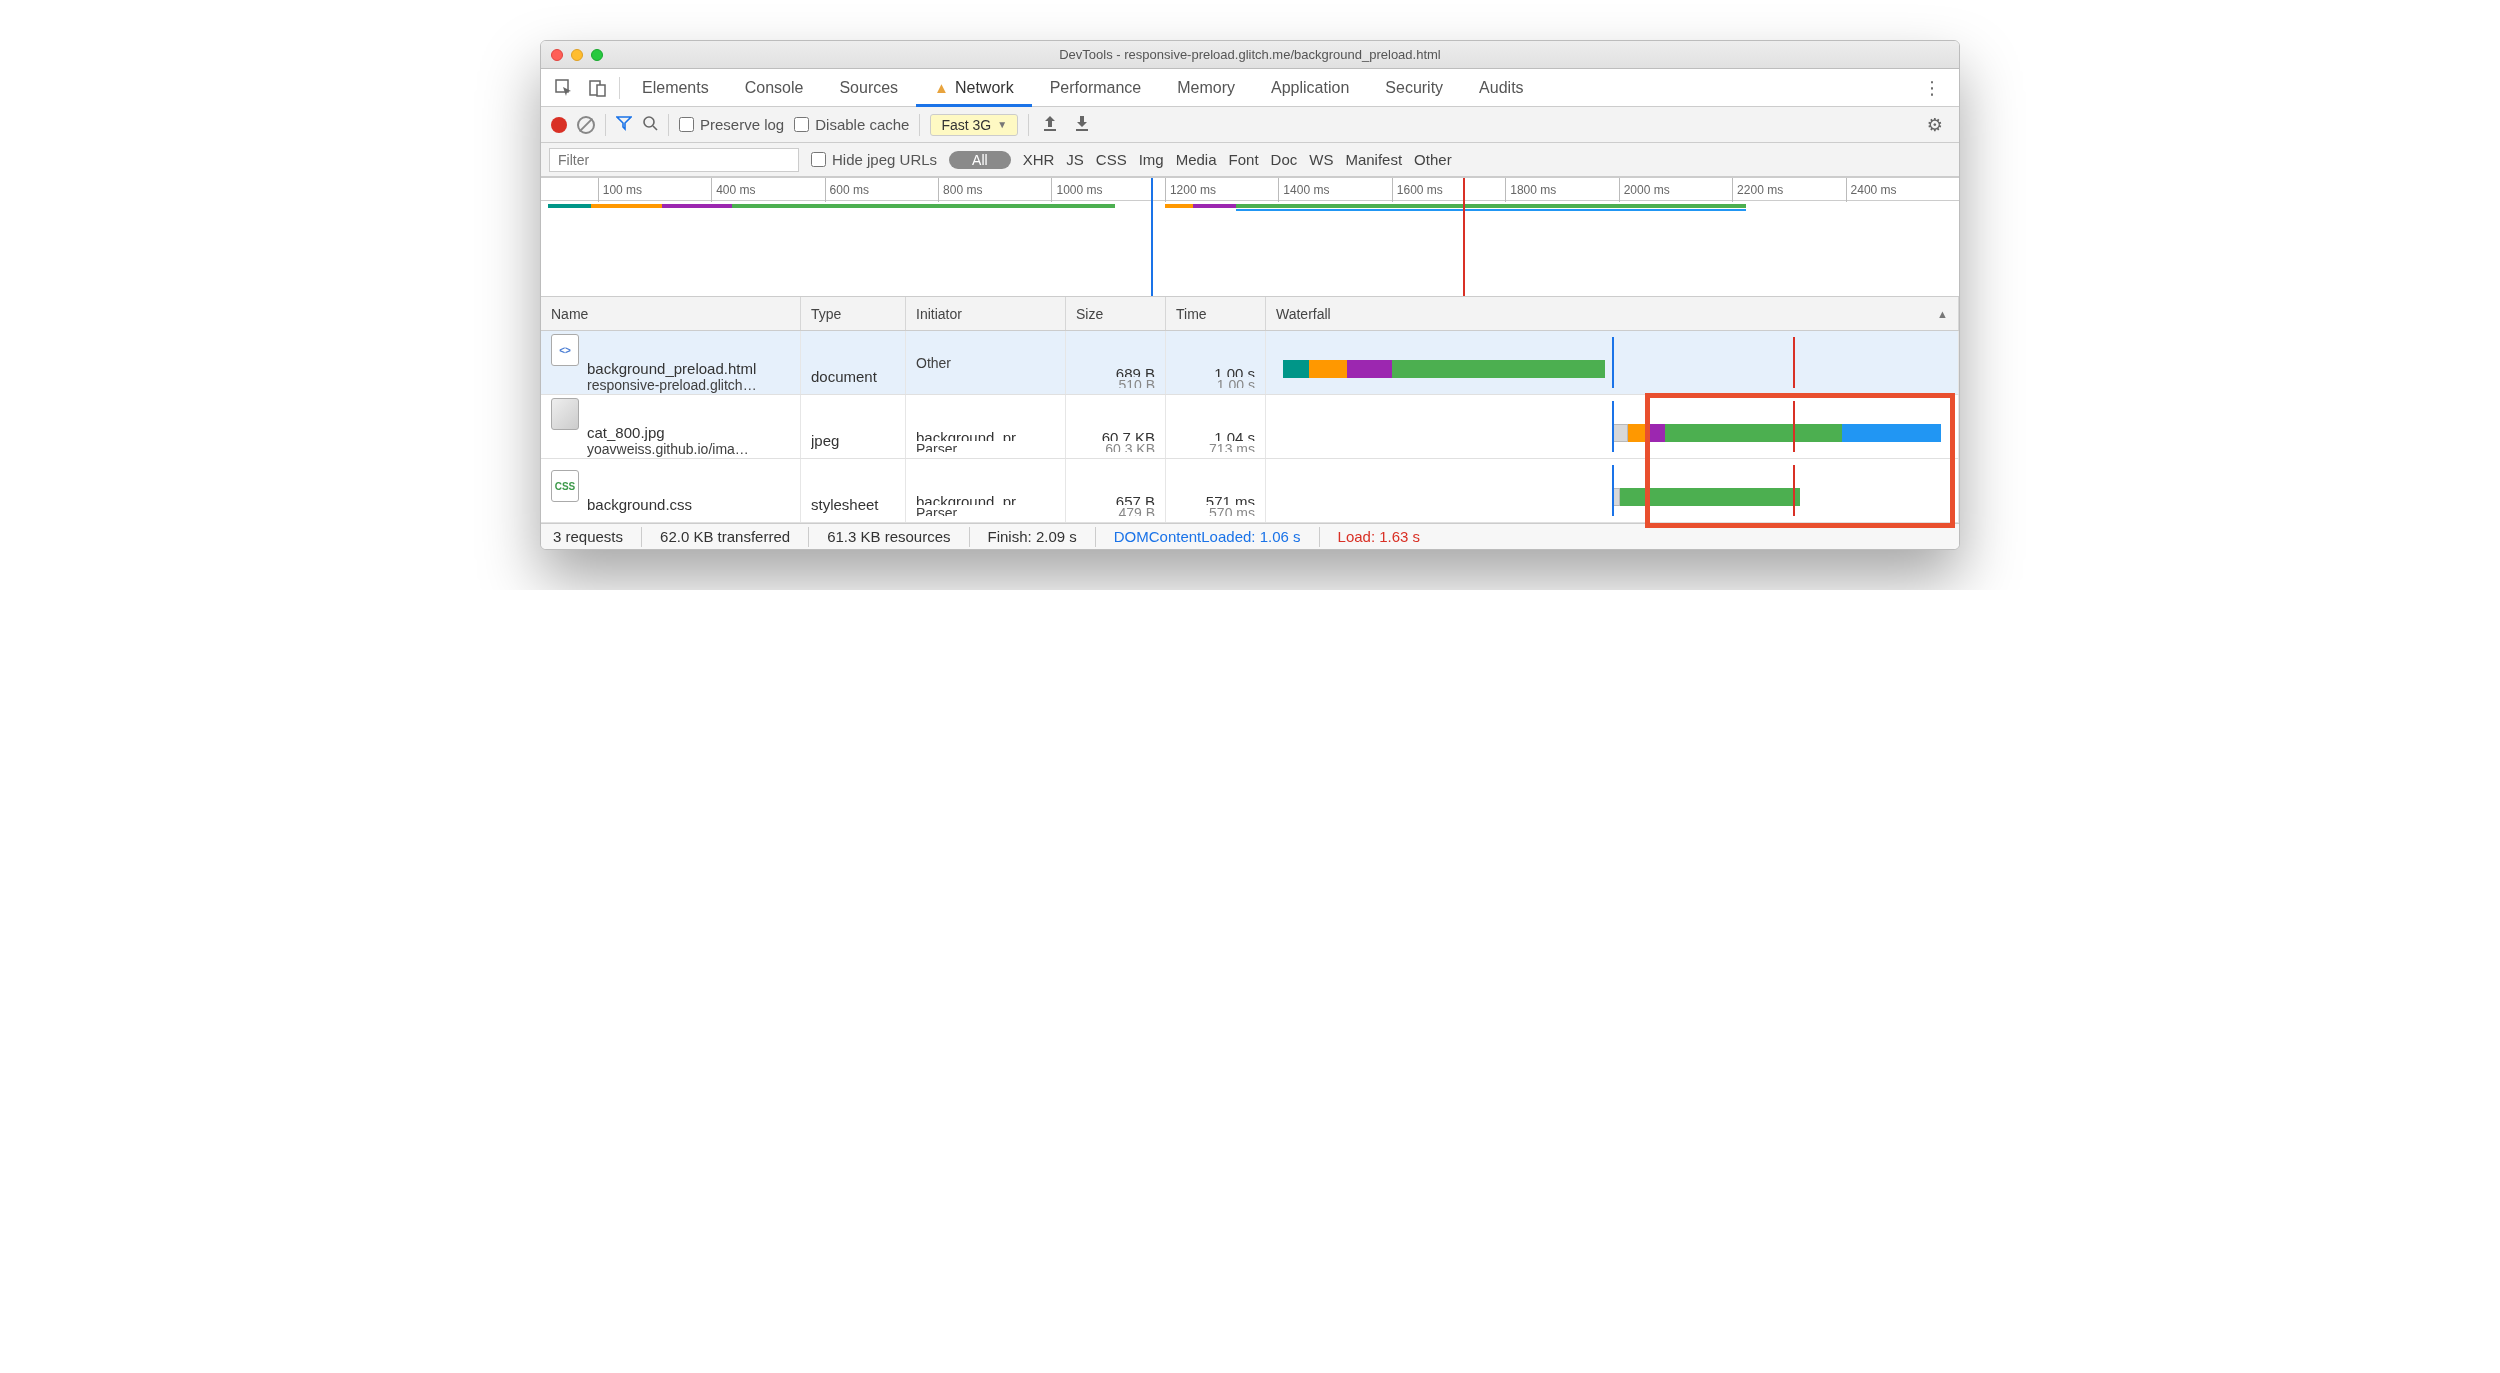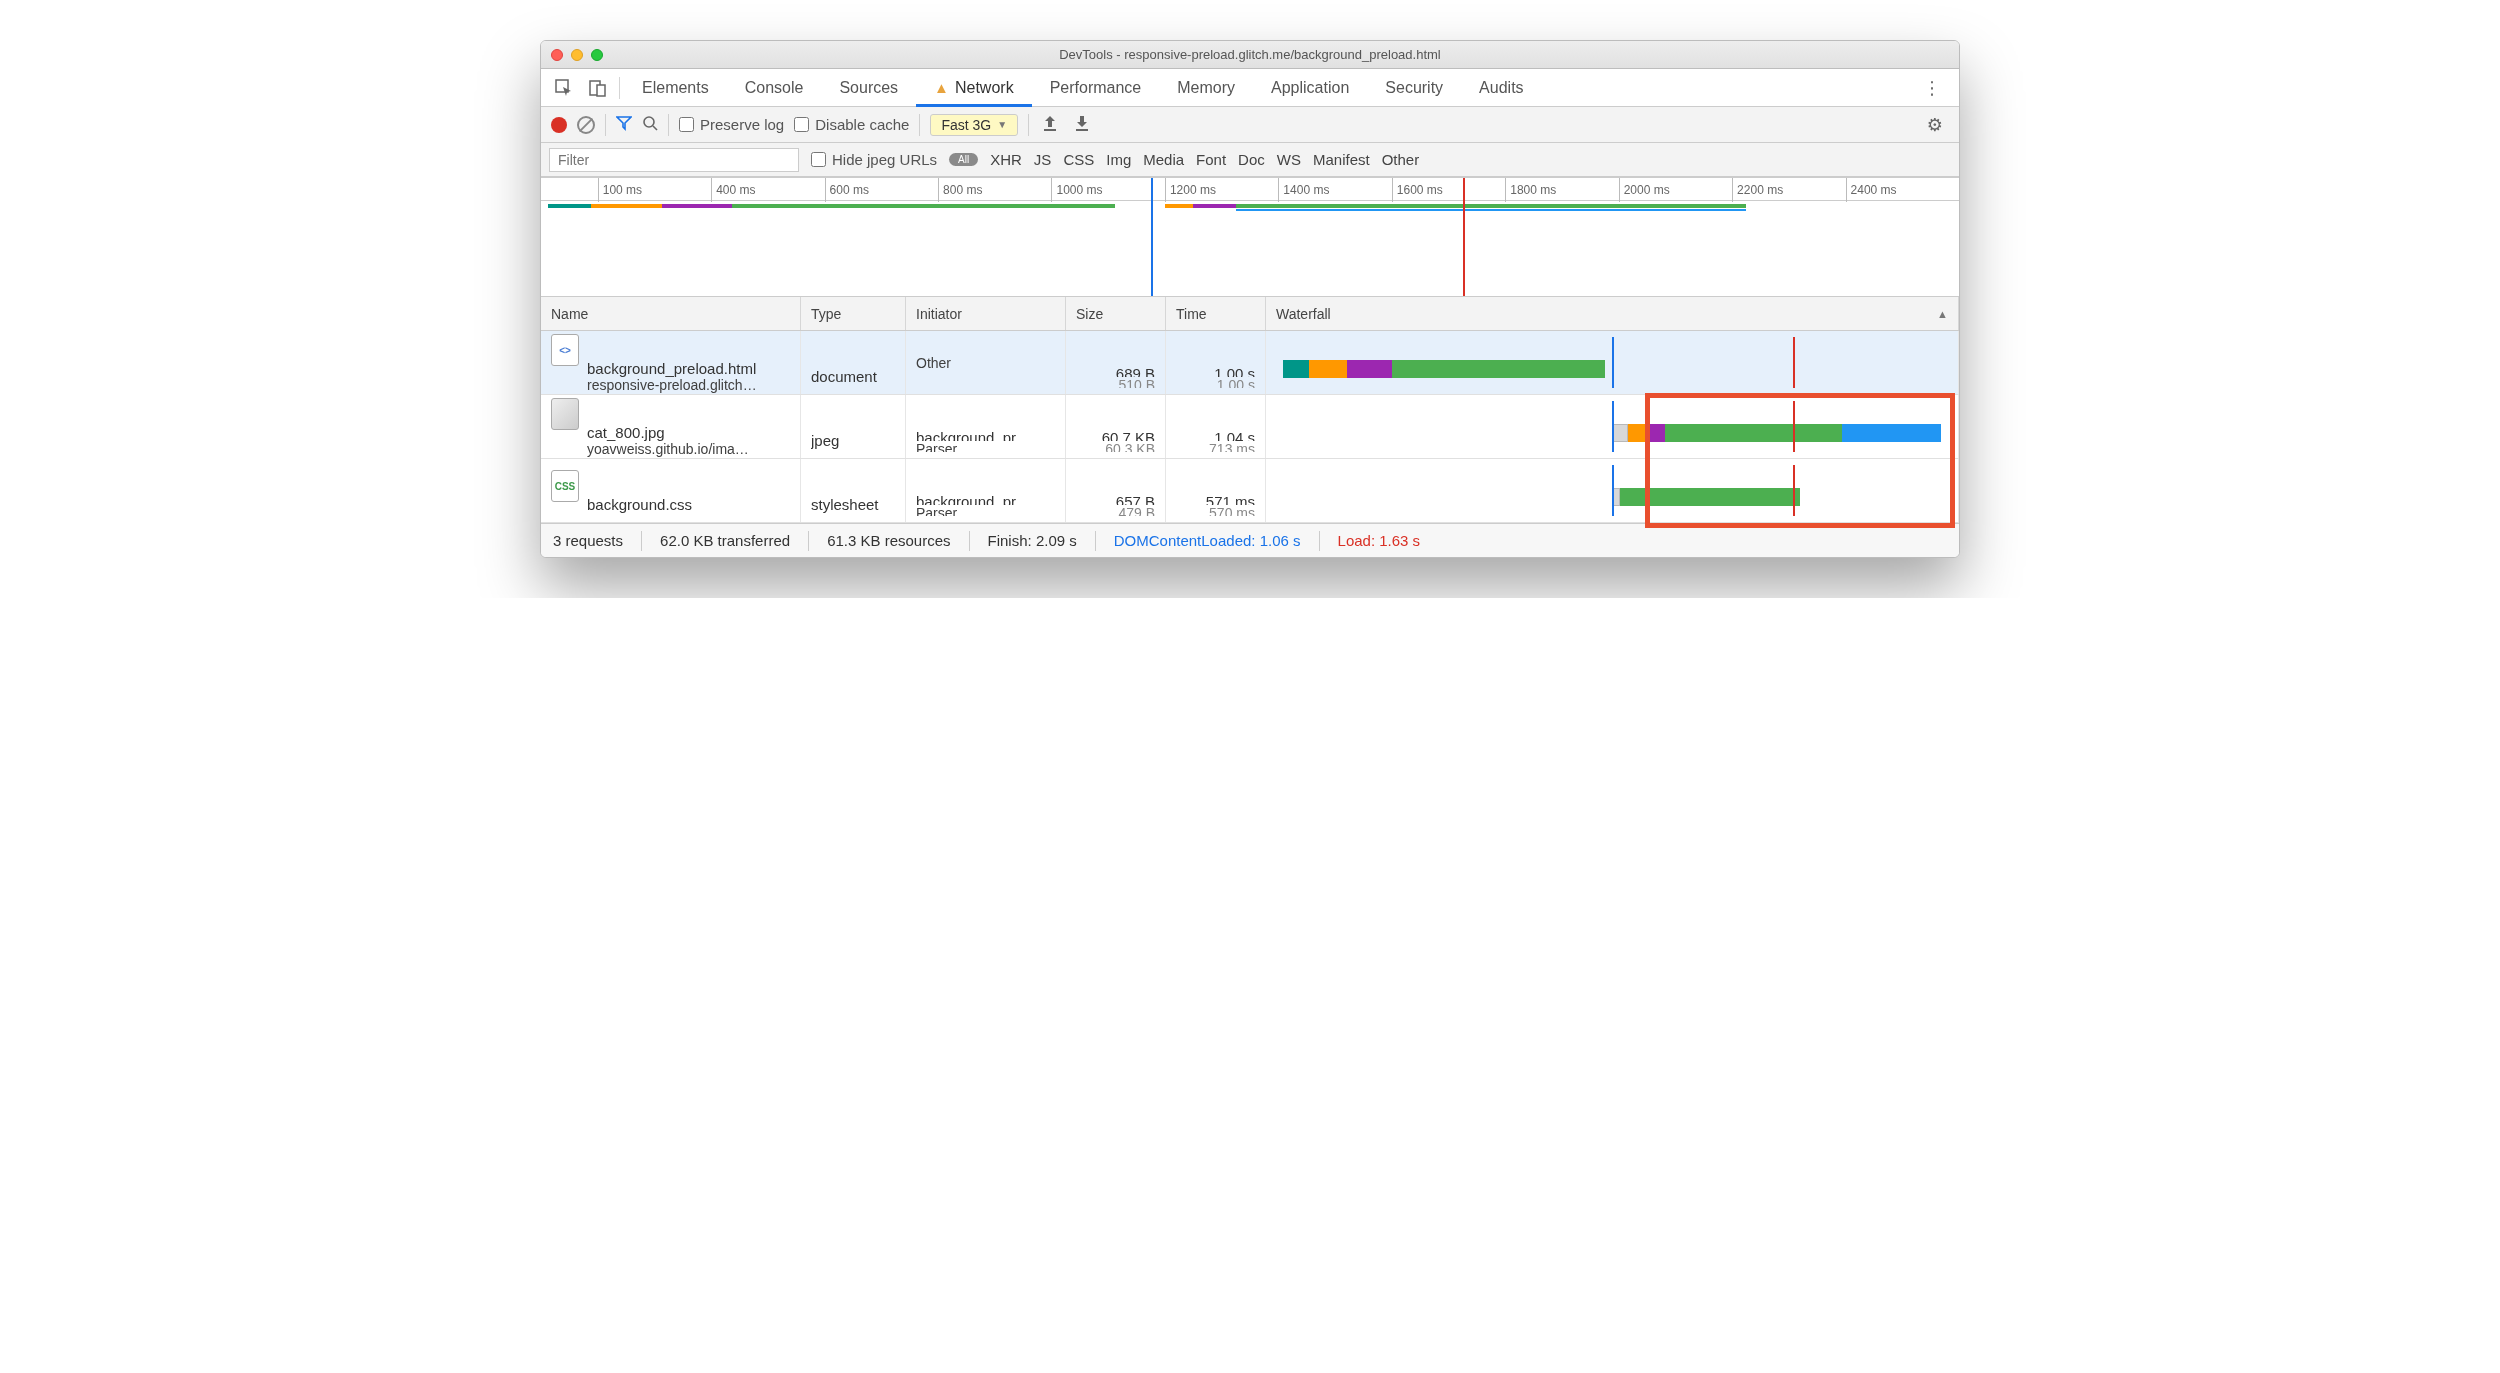--- a/index.html
+++ b/index.html
@@ -65,21 +65,21 @@
 .ud-icon { color:#666; font-size:16px; padding:0 4px; }
 .gear { margin-left:auto; color:#666; font-size:18px; padding:0 6px; }
 
 
 .filterbar {
   display:flex; align-items:center; height:34px; border-bottom:1px solid #ccc; padding:0 8px; gap:12px; background:#f3f3f3;
 }
 .filter-input {
   width:250px; height:24px; border:1px solid #ccc; background:#fff; padding:0 8px; font-size:14px; color:#999;
 }
-.pill { background:#8a8a8a; color:#fff; border-radius:10px; padding:1px 9px; font-size:10px; }
+.pill { background:#8a8a8a; color:#fff; border-radius:10px; padding:1px 23px; font-size:14px; }
 .ftype { font-size:15px; color:#444; cursor:pointer; }
 
 
 .filmstrip-hint {
   height:90px; display:flex; align-items:center; justify-content:center;
   font-size:22px; color:#888; border-bottom:1px solid #ccc; background:#fff;
 }
 
 
 .ruler { position:relative; height:120px; border-bottom:1px solid #ccc; background:#fff; }
@@ -125,21 +125,21 @@
 .wf-dns { background:#009688; }
 .wf-conn { background:#ff9800; }
 .wf-ssl { background:#9c27b0; }
 .wf-wait { background:#4caf50; }
 .wf-recv { background:#2196f3; }
 .wf-vline-blue { position:absolute; top:0; bottom:0; width:2px; background:#1a73e8; }
 .wf-vline-red  { position:absolute; top:0; bottom:0; width:2px; background:#d93025; }
 .highlight-box { position:absolute; border:5px solid #e94f2e; pointer-events:none; }
 
 
-.footer { display:flex; align-items:center; height:34px; padding:0 12px; gap:8px; font-size:15px; border-top:1px solid #ccc; background:#f7f7f7; }
+.footer { display:flex; align-items:center; height:26px; padding:0 12px; gap:8px; font-size:15px; border-top:1px solid #ccc; background:#f7f7f7; }
 .footer .fsep { width:1px; height:20px; background:#ccc; margin:0 10px; }
 .footer .dcl { color:#1a73e8; }
 .footer .ld  { color:#d93025; }
 </style>
 </head>
 <body>
 
 <div class="window">
 
   <div class="titlebar">

